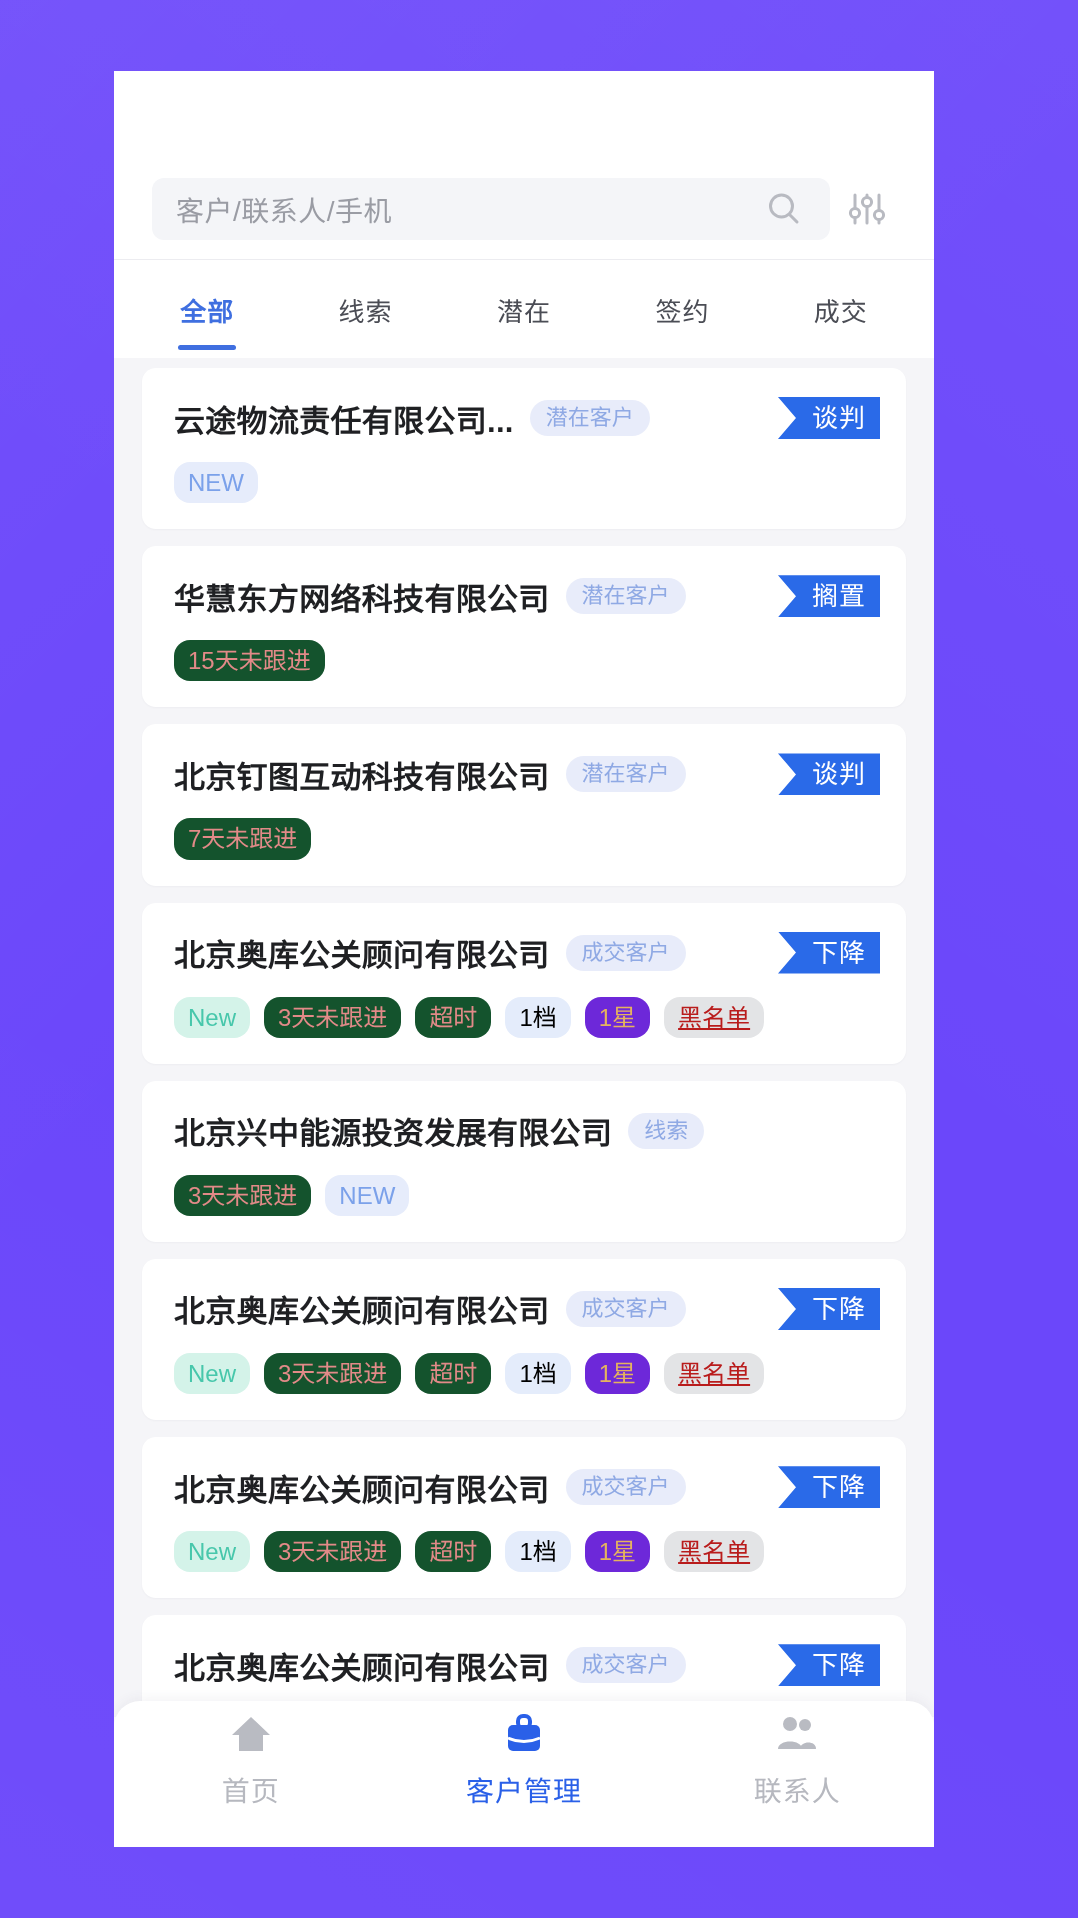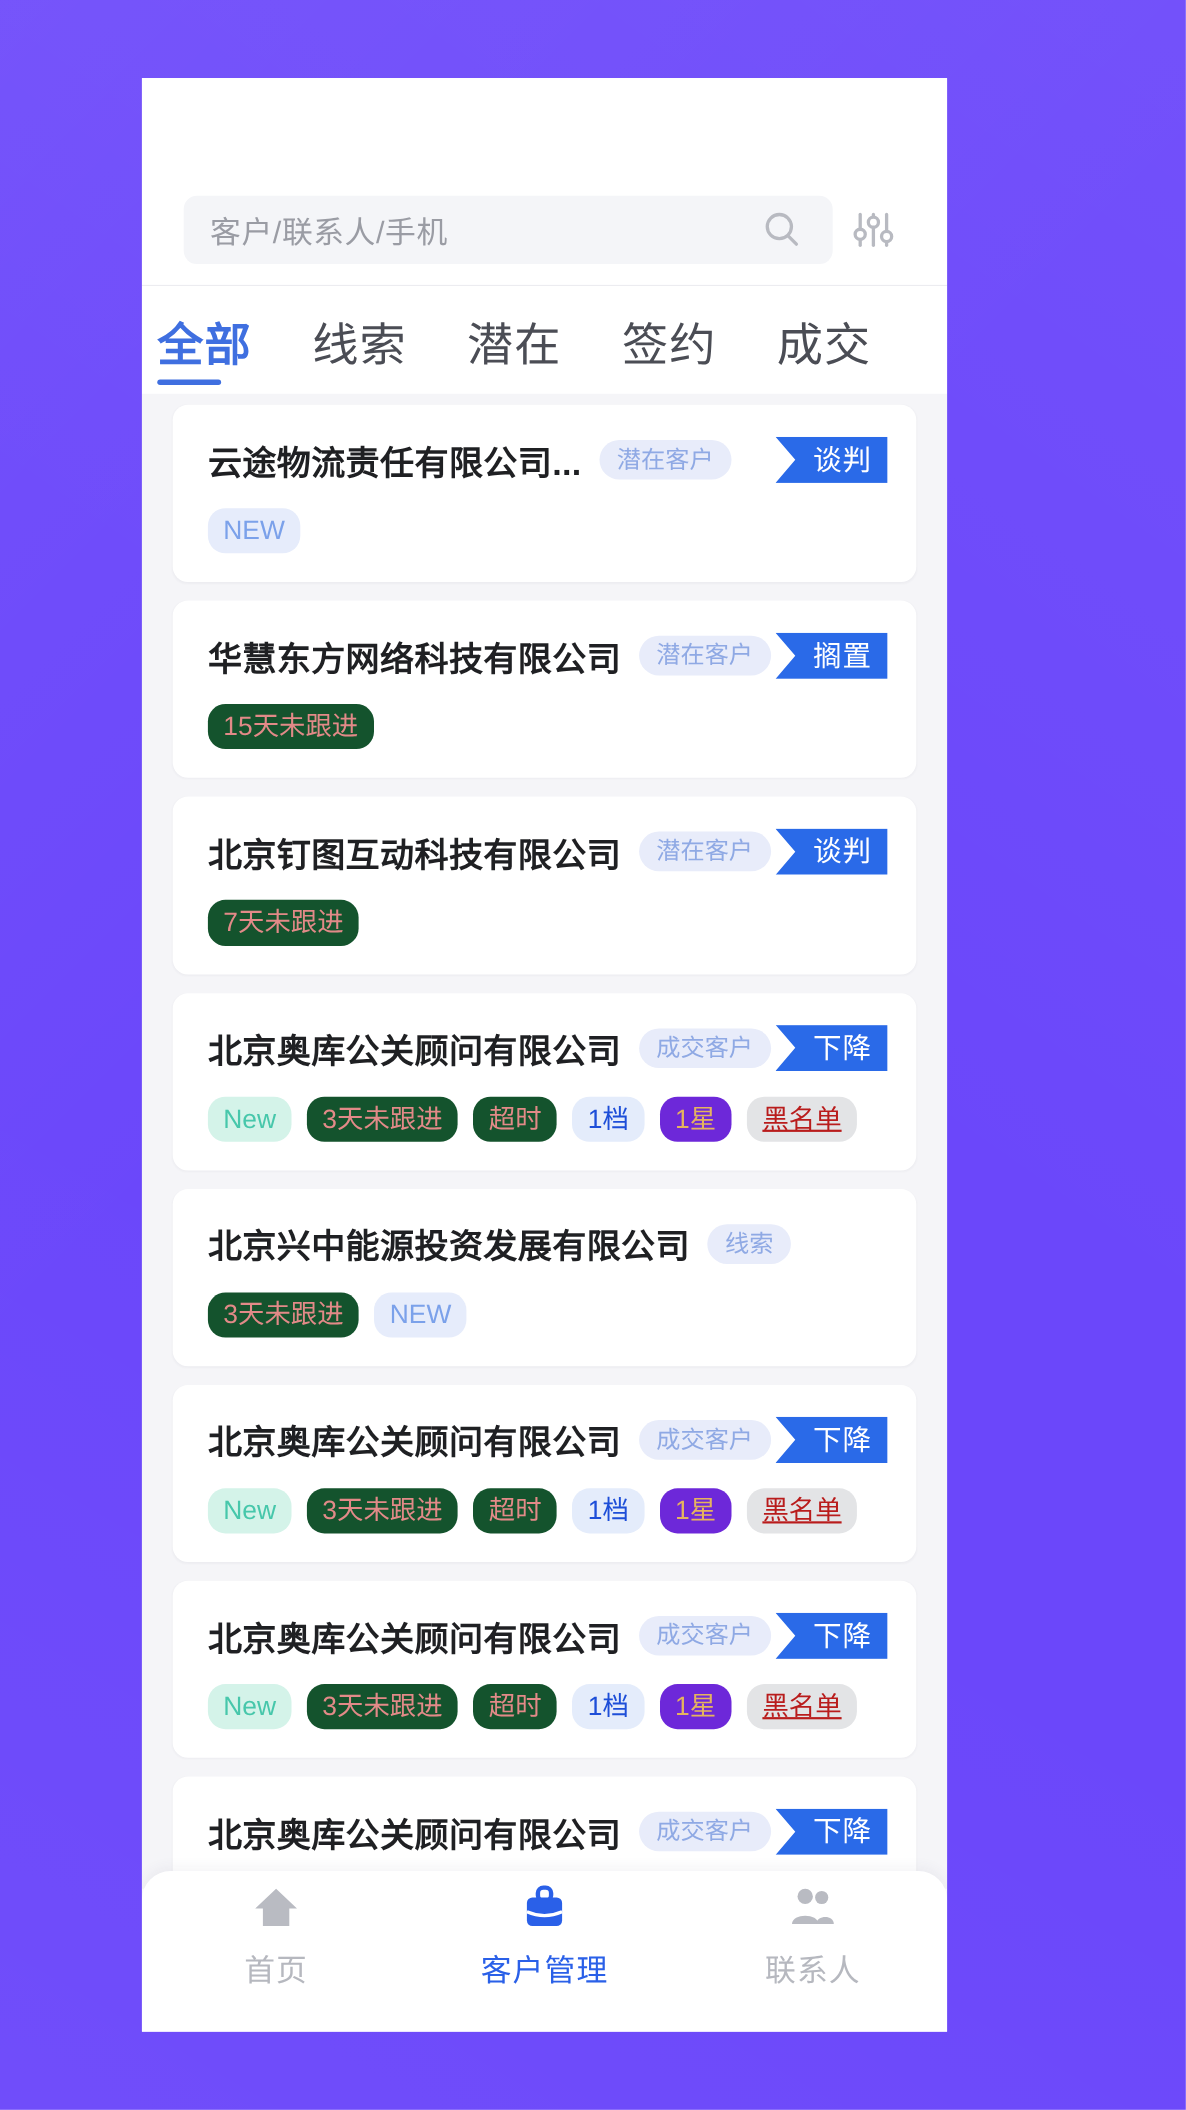--- a/index.html
+++ b/index.html
@@ -15,22 +15,22 @@
   .bg-sheen{
     position:absolute;inset:0;
     background:
       linear-gradient(135deg,rgba(255,255,255,.055) 0%,rgba(255,255,255,0) 42%),
       linear-gradient(215deg,rgba(255,255,255,.05) 0%,rgba(255,255,255,0) 46%),
       linear-gradient(30deg,rgba(255,255,255,.035) 0%,rgba(255,255,255,0) 38%);
     pointer-events:none;
   }
   .phone{
     position:absolute;
-    left:129px;top:71px;
-    width:732px;height:1776px;
+    left:114px;top:71px;
+    width:820px;height:1776px;
     background:#ffffff;
     overflow:hidden;
     display:flex;flex-direction:column;
   }
   
   .statusbar{height:88px;flex:0 0 88px;background:#fff;}
   
   .search-row{
     flex:0 0 auto;
     display:flex;align-items:center;
@@ -65,23 +65,23 @@
   .tabs{
     flex:0 0 auto;
     display:flex;
     background:#fff;
     height:98px;
     padding:0 14px;
   }
   .tab{
     flex:1;
     display:flex;flex-direction:column;
-    justify-content:center;
-    position:relative;
-    font-size:42px;
+    align-items:center;justify-content:center;
+    position:relative;
+    font-size:26px;
     color:#4b4d55;
     letter-spacing:1px;
   }
   .tab.active{color:#3f6fe0;font-weight:bold;}
   .tab .underline{
     position:absolute;
     bottom:8px;
     width:58px;height:5px;border-radius:3px;
     background:#3f6fe0;
   }
@@ -147,21 +147,21 @@
   .tag{
     font-size:24px;
     border-radius:16px;
     padding:8px 14px;
     line-height:1.05;
     white-space:nowrap;
   }
   .tag.new-blue{background:#e6ecfb;color:#7ba1ea;}
   .tag.new-teal{background:#d4f3e9;color:#47c7ab;}
   .tag.red{background:#14532d;color:#e28a88;}
-  .tag.blue{background:#e4ecfb;color:#1d4ed8;}
+  .tag.blue{background:#e4ecfb;color:#000000;}
   .tag.amber{background:#6d28d9;color:#e5b35e;}
   .tag.gray{background:#e3e4e6;color:#b91c1c;text-decoration:underline;}
   
   .tabbar{
     flex:0 0 auto;
     height:146px;
     background:#fff;
     border-radius:26px 26px 0 0;
     display:flex;
     box-shadow:0 -3px 12px rgba(60,60,100,.06);

